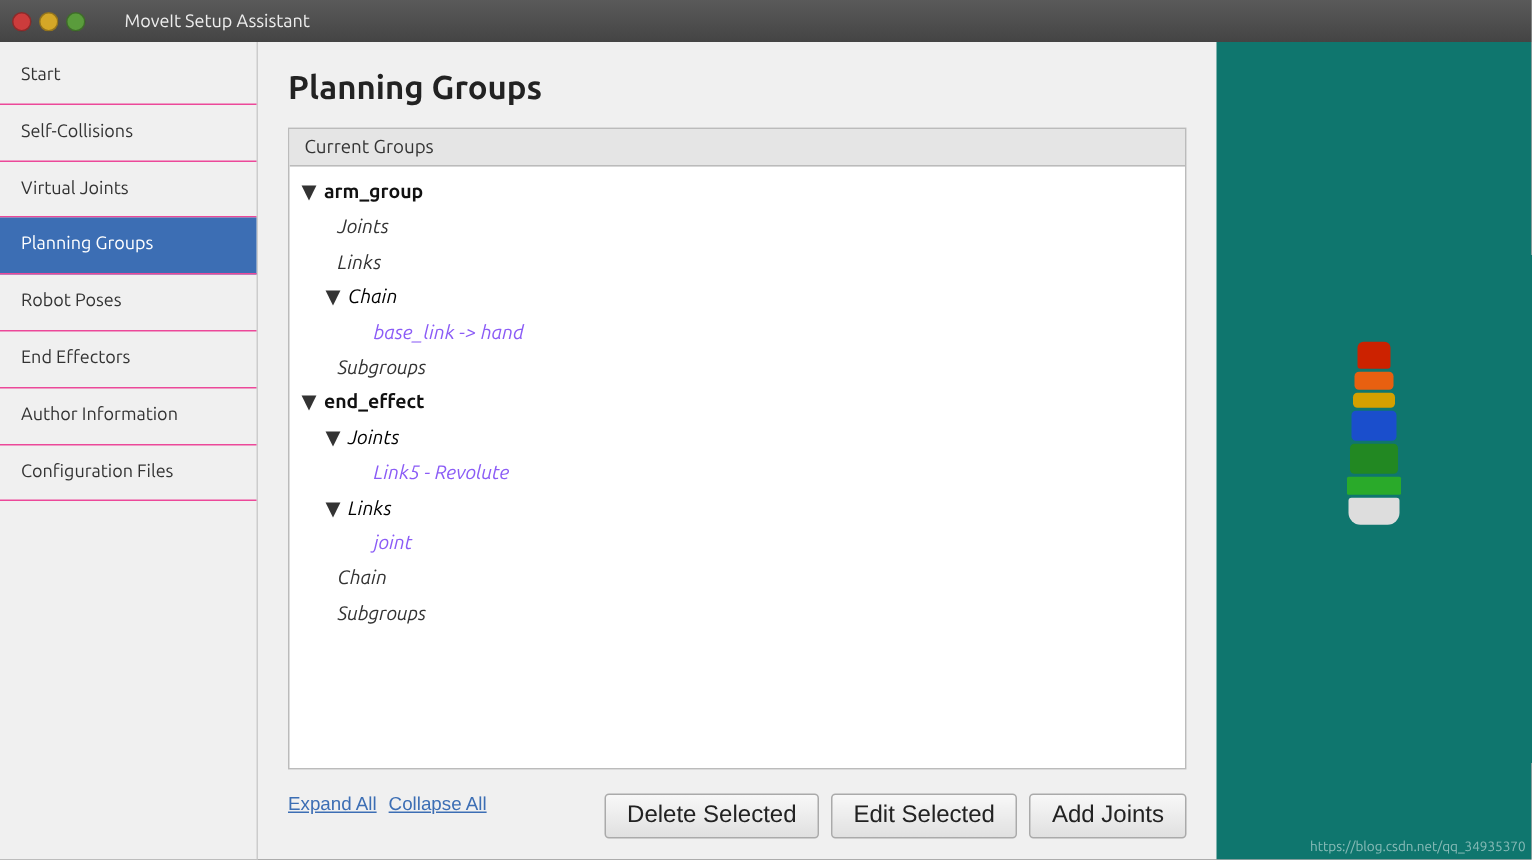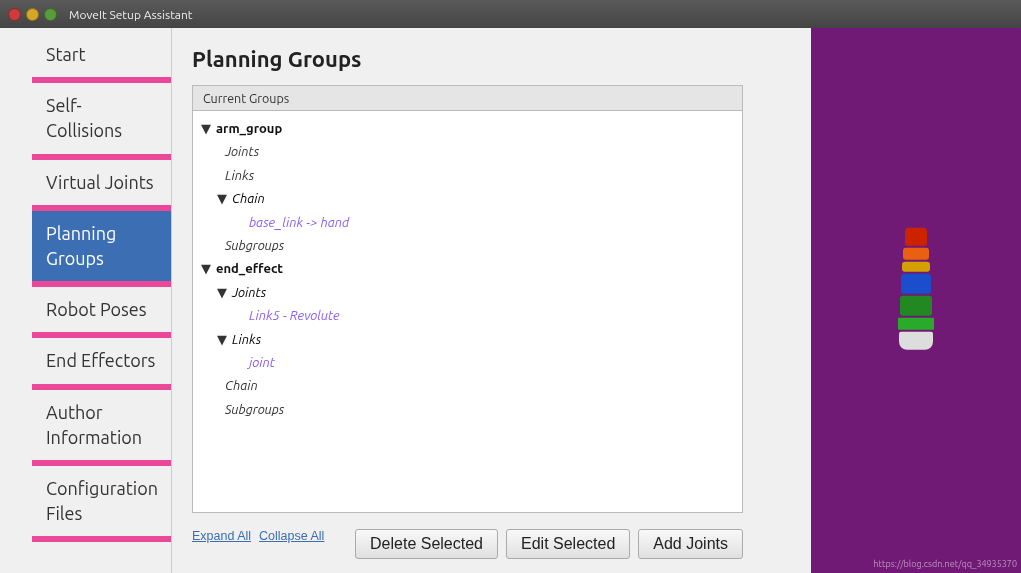--- a/index.html
+++ b/index.html
@@ -12,21 +12,21 @@
       overflow: hidden;
     }
 
     
     .titlebar {
       display: flex;
       align-items: center;
       background: linear-gradient(to bottom, #5a5a5a, #444);
       height: 28px;
       padding: 0 8px;
-      gap: 6px;
+      gap: 20px;
     }
     .titlebar-buttons {
       display: flex;
       gap: 5px;
     }
     .tb-btn {
       width: 13px;
       height: 13px;
       border-radius: 50%;
       border: 1px solid rgba(0,0,0,0.3);
@@ -54,24 +54,23 @@
       background: #f0f0f0;
       border-right: 1px solid #ccc;
       display: flex;
       flex-direction: column;
       padding-top: 4px;
     }
     .sidebar-item {
       padding: 10px 14px;
       cursor: pointer;
       color: #333;
-      font-size: 18px;
-      border-bottom: 6px solid #ec4899;
+      font-size: 12px;
+      border-bottom: 1px solid #ec4899;
       line-height: 1.4;
-      margin-left: 32px;
     }
     .sidebar-item.active {
       background: #3c6eb4;
       color: white;
     }
 
     
     .content {
       flex: 1;
       padding: 18px 20px 14px 20px;
@@ -165,24 +164,23 @@
       background: linear-gradient(to bottom, #f8f8f8, #e0e0e0);
       border-radius: 3px;
       cursor: pointer;
       font-size: 16px;
       color: #222;
     }
 
     
     .view3d {
       width: 210px;
-      background: #701a75;
+      background: #0f766e;
       position: relative;
       overflow: hidden;
-      margin-left: 48px;
     }
     .view3d-canvas {
       width: 100%;
       height: 100%;
       position: relative;
     }
     .robot-visual {
       position: absolute;
       top: 50%;
       left: 50%;

